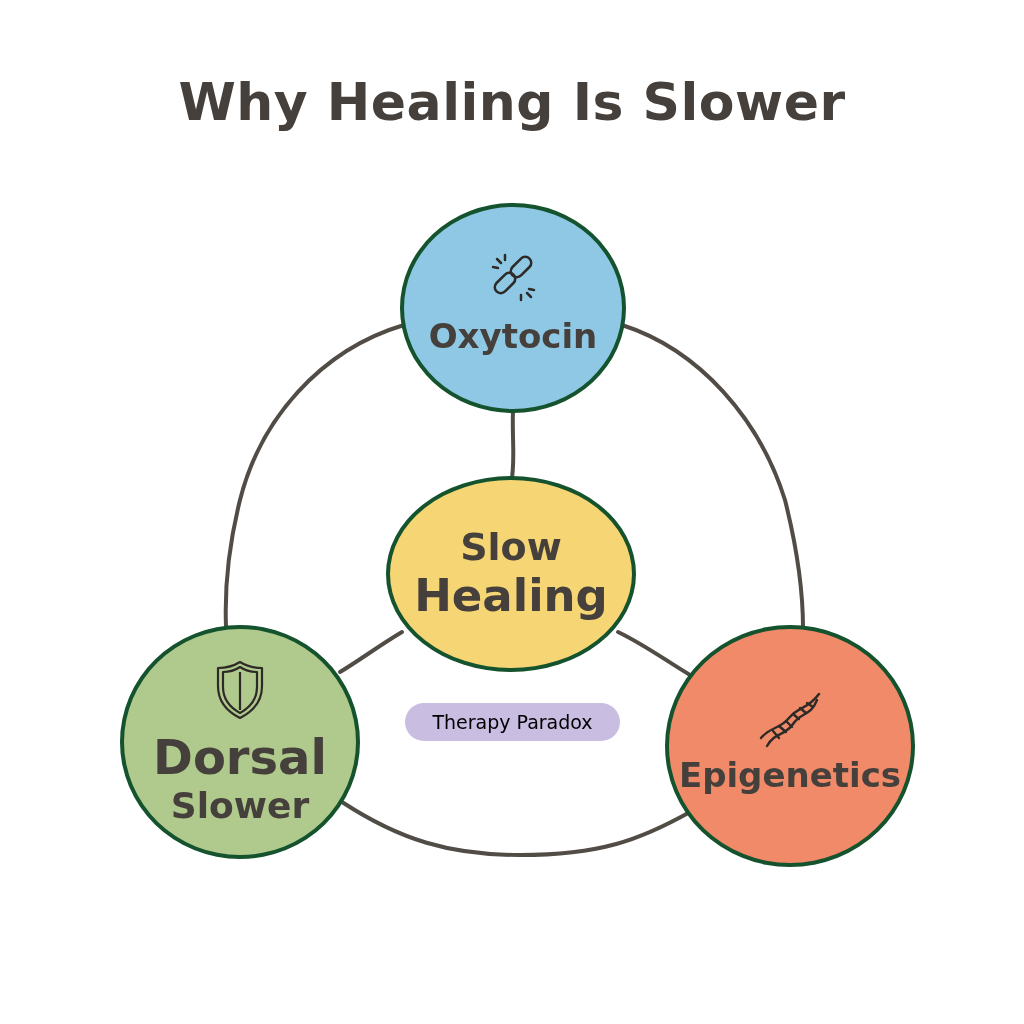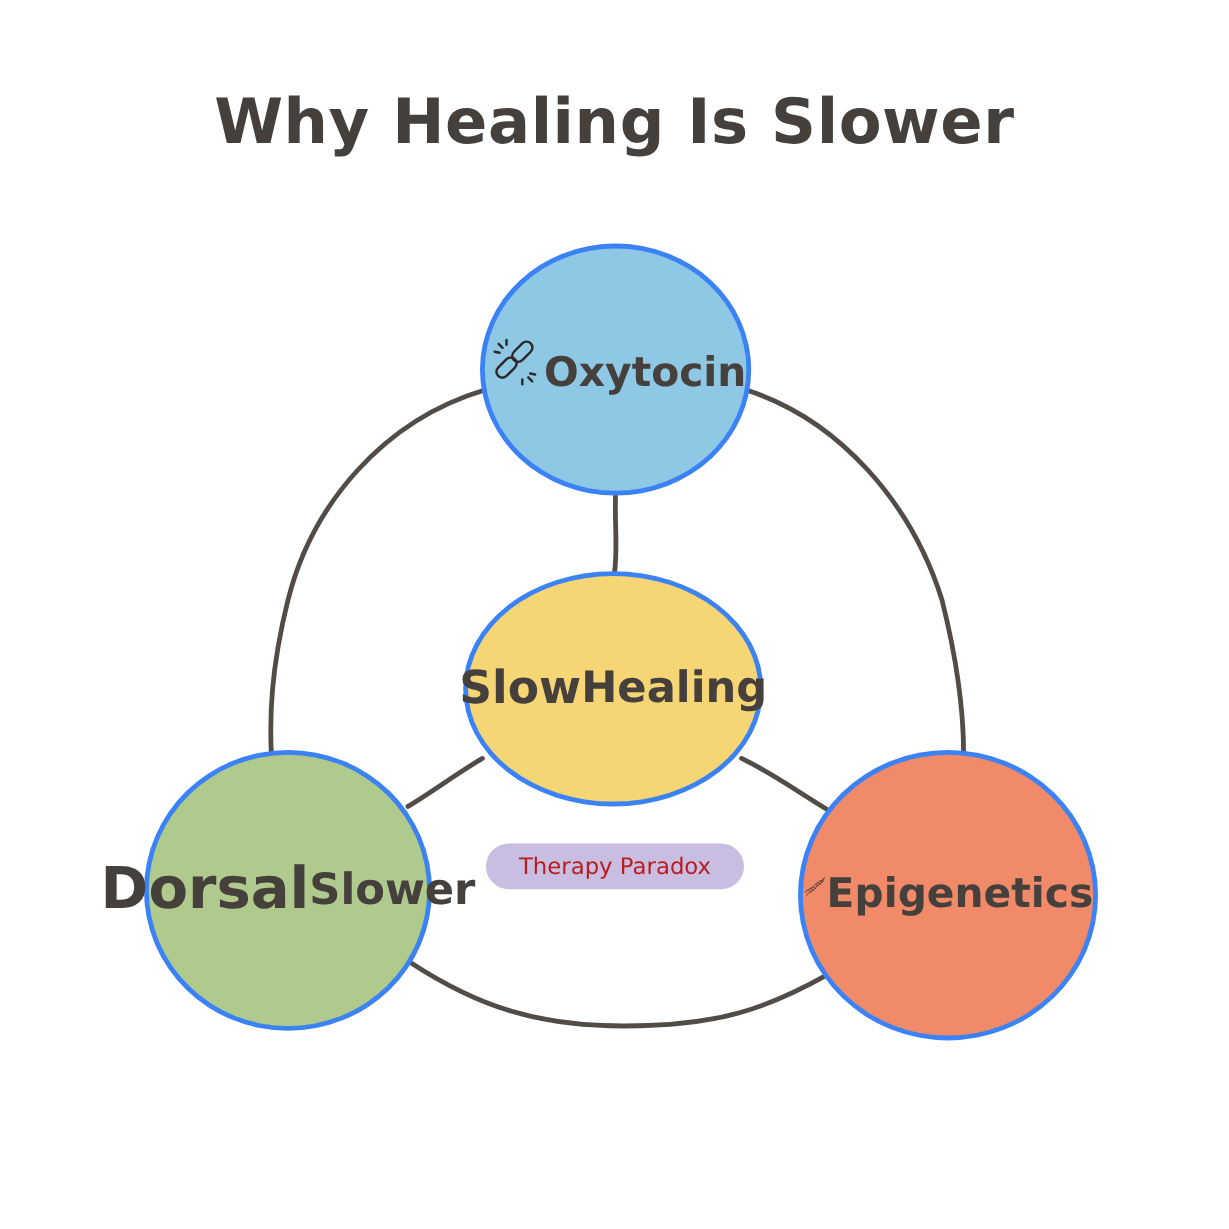--- a/index.html
+++ b/index.html
@@ -1,28 +1,28 @@
 <!DOCTYPE html>
 <html><head>
 <meta charset="utf-8">
 <style>
   html, body { margin: 0; padding: 0; background: #ffffff; }
   body { width: 1024px; height: 1024px; position: relative; overflow: hidden;
          font-family: "DejaVu Sans", "Liberation Sans", sans-serif; color: #45403c; }
   .title { position: absolute; left: 0; top: 72px; width: 1024px; text-align: center;
            font-size: 52px; font-weight: bold; letter-spacing: 0.5px; color: #45403c; }
   svg.edges { position: absolute; left: 0; top: 0; }
-  .node { position: absolute; border: 4px solid #3b82f6; border-radius: 50%;
-          box-sizing: border-box; display: flex; 
+  .node { position: absolute; border: 4px solid #14532d; border-radius: 50%;
+          box-sizing: border-box; display: flex; flex-direction: column;
           align-items: center; justify-content: center; text-align: center; }
   .node .label { font-weight: bold; color: #45403c; line-height: 1.15; }
   .icon { display: block; }
   .pill { position: absolute; left: 405px; top: 703px; width: 215px; height: 38px;
           border-radius: 19px; background: #c9bde2; display: flex; align-items: center;
-          justify-content: center; font-size: 19px; color: #b91c1c; }
+          justify-content: center; font-size: 19px; color: #000000; }
 </style>
 </head>
 <body>
 
 <div class="title">Why Healing Is Slower</div>
 
 <svg class="edges" width="1024" height="1024">
   <g fill="none" stroke="#524c47" stroke-width="4" stroke-linecap="round">
 
     <path d="M404,325 C320,350 260,420 240,500 C225,560 225,600 226,626"></path>
@@ -50,21 +50,21 @@
       <line x1="44" y1="44" x2="48" y2="48"></line>
       <line x1="46" y1="40" x2="51" y2="41"></line>
       <line x1="38" y1="46" x2="38" y2="51"></line>
     </g>
   </svg>
   <div class="label" style="font-size:34px; margin-top:8px;">Oxytocin</div>
 </div>
 
 <div class="node" style="left:386px; top:476px; width:250px; height:196px; background:#f5d574;justify-content:center;">
   <div class="label" style="font-size:38px;">Slow</div>
-  <div class="label" style="font-size:36px;">Healing</div>
+  <div class="label" style="font-size:45px;">Healing</div>
 </div>
 
 <div class="node" style="left:120px; top:625px; width:240px; height:234px; background:#b0c98c;">
   <svg class="icon" width="52" height="64" viewBox="0 0 52 64" style="margin-bottom:8px;">
     <g fill="none" stroke="#2e2a27" stroke-width="2.2" stroke-linejoin="round">
       <path d="M26,4 C18,9 10,10 4,10 L4,28 C4,44 14,54 26,60 C38,54 48,44 48,28 L48,10 C42,10 34,9 26,4 Z"></path>
       <path d="M26,9 C20,13 14,14 9,14 L9,29 C9,42 17,50 26,55 C35,50 43,42 43,29 L43,14 C38,14 32,13 26,9 Z"></path>
       <line x1="26" y1="14" x2="26" y2="52"></line>
     </g>
   </svg>

